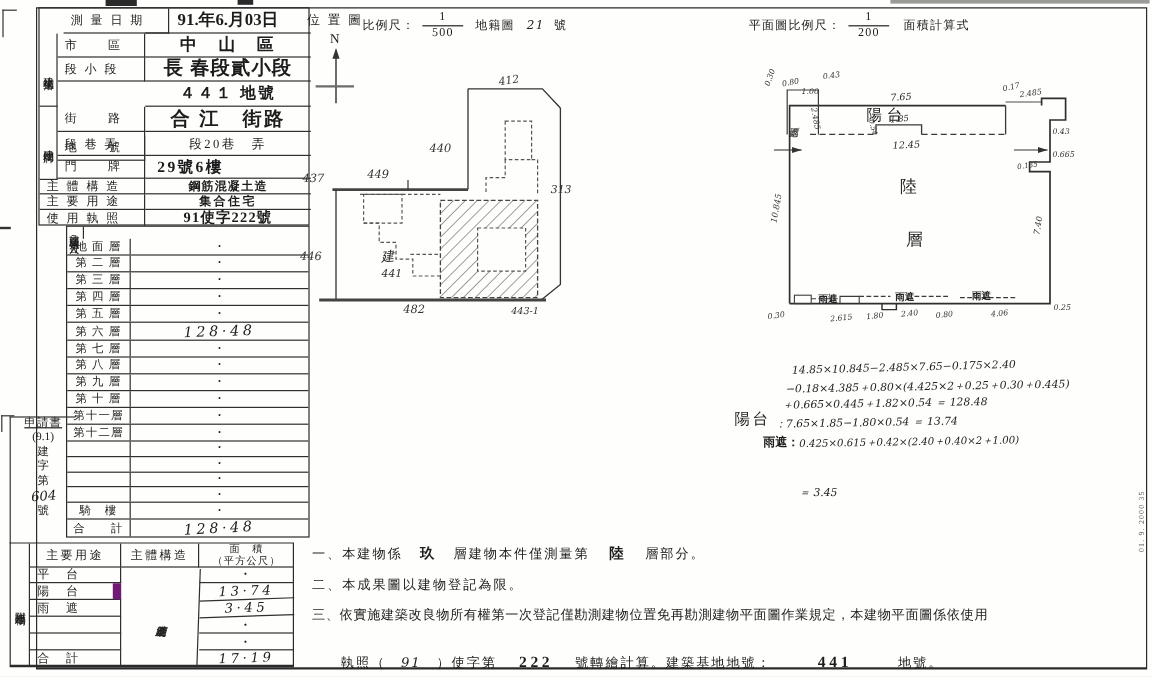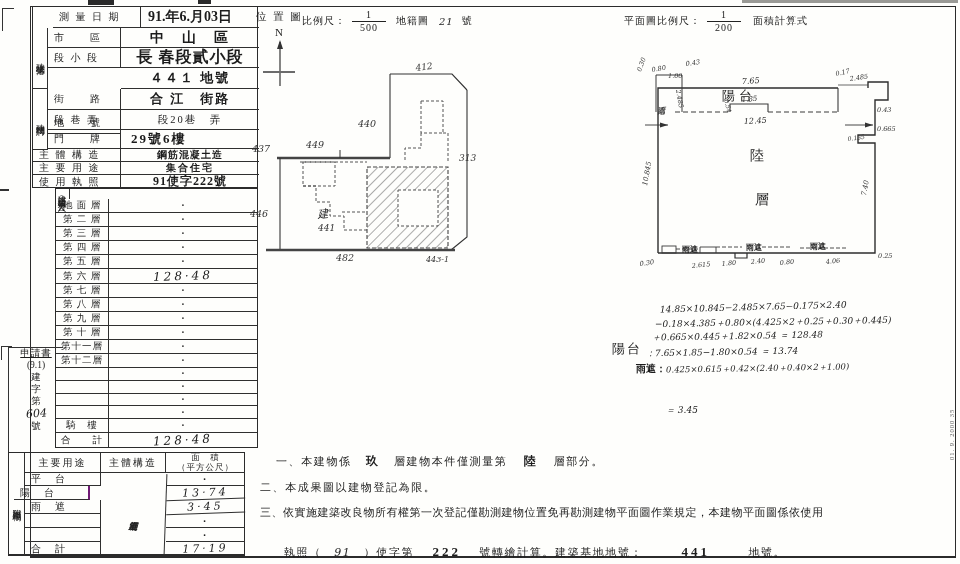--- a/index.html
+++ b/index.html
@@ -54,21 +54,21 @@
     <div class="cell bb br vert" style="left:0;top:21px;width:15px;height:61px;font-size:9px;">建物坐落</div>
     <div class="cell lbl bb br" style="left:15px;top:21px;width:73px;height:20px;">市　　區</div>
     <div class="cell bb val" style="left:88px;top:21px;width:138px;height:20px;font-size:14px;">中　山　區</div>
     <div class="cell lbl bb br" style="left:15px;top:41px;width:73px;height:20px;">段 小 段</div>
     <div class="cell bb val" style="left:88px;top:41px;width:138px;height:20px;font-size:16px;letter-spacing:1px;">長 春段貳小段</div>
     <div class="cell lbl bb br" style="left:15px;top:61px;width:73px;height:21px;margin-top:45px;">地　　號</div>
     <div class="cell bb val" style="left:88px;top:61px;width:138px;height:21px;font-size:13px;letter-spacing:2px;">４４１ 地號</div>
 
     <div class="cell bb br vert" style="left:0;top:82px;width:15px;height:61px;font-size:9px;">建物門牌</div>
     <div class="cell lbl bb br" style="left:15px;top:82px;width:73px;height:21px;">街　　路</div>
-    <div class="cell bb val" style="left:88px;top:82px;width:138px;height:21px;font-size:13px;letter-spacing:2px;">合 江　街路</div>
+    <div class="cell bb val" style="left:88px;top:82px;width:138px;height:21px;font-size:16px;letter-spacing:2px;">合 江　街路</div>
     <div class="cell lbl bb br" style="left:15px;top:103px;width:73px;height:20px;">段 巷 弄</div>
     <div class="cell bb" style="left:88px;top:103px;width:138px;height:20px;font-size:10.5px;letter-spacing:2px;">段20巷　弄</div>
     <div class="cell lbl bb br" style="left:15px;top:123px;width:73px;height:19px;">門　　牌</div>
     <div class="cell bb val" style="left:88px;top:123px;width:138px;height:19px;font-size:13px;letter-spacing:2px;justify-content:flex-start;padding-left:10px;">29號6樓</div>
 
     <div class="cell lbl bb br" style="left:0;top:142px;width:88px;height:13px;">主 體 構 造</div>
     <div class="cell bb val" style="left:88px;top:142px;width:138px;height:13px;font-size:10px;letter-spacing:1px;">鋼筋混凝土造</div>
     <div class="cell lbl bb br" style="left:0;top:155px;width:88px;height:13px;">主 要 用 途</div>
     <div class="cell bb val" style="left:88px;top:155px;width:138px;height:13px;font-size:10px;letter-spacing:2px;">集合住宅</div>
     <div class="cell lbl br" style="left:0;top:168px;width:88px;height:13px;">使 用 執 照</div>
@@ -168,21 +168,21 @@
     <div class="cell vert br" style="left:0;top:0;width:16px;height:102px;font-size:9px;">附屬建物</div>
     <div class="cell bb br" style="left:16px;top:0;width:76px;height:20px;font-size:10px;">主要用途</div>
     <div class="cell bb br" style="left:92px;top:0;width:65px;height:20px;font-size:10px;">主體構造</div>
     <div class="cell bb" style="left:157px;top:0;width:79px;height:20px;flex-direction:column;font-size:8.5px;line-height:1.15;letter-spacing:1px;">
       <span>面　積</span>
       <span>（平方公尺）</span>
     </div>
     <div class="cell br hand vert" style="left:92px;top:20px;width:65px;height:82px;font-size:9px;transform:rotate(2deg);letter-spacing:0;">鋼筋混凝土造</div>
     <div class="cell lbl bb" style="left:16px;top:20px;width:76px;height:13px;border-right:1px solid #2f2f2f;">平　台</div>
     <div class="cell bb dot" style="left:157px;top:20px;width:79px;height:13px;">·</div>
-    <div class="cell lbl bb" style="left:5px;top:33px;width:76px;height:14px;border-right:2px solid #701a75;">陽　台</div>
+    <div class="cell lbl bb" style="left:16px;top:33px;width:76px;height:14px;border-right:7px solid #701a75;">陽　台</div>
     <div class="cell bb hand" style="left:157px;top:33px;width:79px;height:14px;font-size:11px;letter-spacing:3px;transform:rotate(-2deg);">13·74</div>
     <div class="cell lbl bb" style="left:16px;top:47px;width:76px;height:14px;border-right:1px solid #2f2f2f;">雨　遮</div>
     <div class="cell bb hand" style="left:157px;top:47px;width:79px;height:14px;font-size:11px;letter-spacing:3px;transform:rotate(-2deg);">3·45</div>
     <div class="cell lbl bb" style="left:16px;top:61px;width:76px;height:14px;border-right:1px solid #2f2f2f;"></div>
     <div class="cell bb dot" style="left:157px;top:61px;width:79px;height:14px;">·</div>
     <div class="cell lbl bb" style="left:16px;top:75px;width:76px;height:14px;border-right:1px solid #2f2f2f;"></div>
     <div class="cell bb dot" style="left:157px;top:75px;width:79px;height:14px;">·</div>
     <div class="cell lbl" style="left:16px;top:89px;width:76px;height:13px;border-right:1px solid #2f2f2f;">合　計</div>
     <div class="cell hand" style="left:157px;top:89px;width:79px;height:13px;font-size:11px;letter-spacing:3px;transform:rotate(-2deg);">17·19</div>
   </div>
@@ -316,21 +316,21 @@
     <div class="hand" style="position:absolute;left:55px;top:18px;font-size:9px;transform:rotate(-1deg);white-space:nowrap;">−0.18×4.385＋0.80×(4.425×2＋0.25＋0.30＋0.445)</div>
     <div class="hand" style="position:absolute;left:52px;top:32px;font-size:9px;transform:rotate(-1deg);white-space:nowrap;">＋0.665×0.445＋1.82×0.54 ＝ 128.48</div>
     <div class="print" style="position:absolute;left:12px;top:42px;font-size:13px;letter-spacing:2px;">陽台</div>
     <div class="hand" style="position:absolute;left:46px;top:48px;font-size:9px;transform:rotate(-1deg);white-space:nowrap;">：7.65×1.85−1.80×0.54 ＝ 13.74</div>
     <div class="print handbold" style="position:absolute;left:36px;top:64px;font-size:10px;font-weight:bold;">雨遮：</div>
     <div class="hand" style="position:absolute;left:66px;top:65px;font-size:8.5px;transform:rotate(-1deg);white-space:nowrap;">0.425×0.615＋0.42×(2.40＋0.40×2＋1.00)</div>
     <div class="hand" style="position:absolute;left:66px;top:78px;font-size:9px;margin-top:28px;">＝ 3.45</div>
   </div>
 
   <div class="abs notes" style="left:260px;top:453px;width:692px;">
-    <div style="margin-bottom:10px;margin-left:16px;">
+    <div style="margin-bottom:10px;">
       <span>一、本建物係</span>
       <span class="handbold" style="margin:0 10px;font-size:12px;">玖</span>
       <span>層建物本件僅測量第</span>
       <span class="handbold" style="margin:0 12px;font-size:12px;">陸</span>
       <span>層部分。</span>
     </div>
     <div style="margin-bottom:10px;">二、本成果圖以建物登記為限。</div>
     <div style="margin-bottom:24px;letter-spacing:0.5px;">三、依實施建築改良物所有權第一次登記僅勘測建物位置免再勘測建物平面圖作業規定，本建物平面圖係依使用</div>
     <div style="padding-left:24px;">
       <span>執照（</span>

